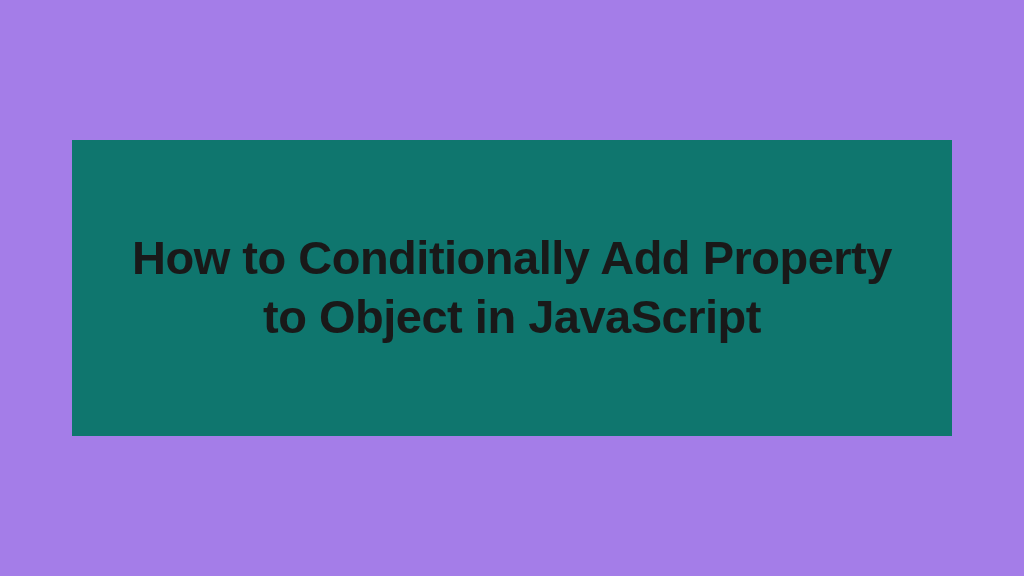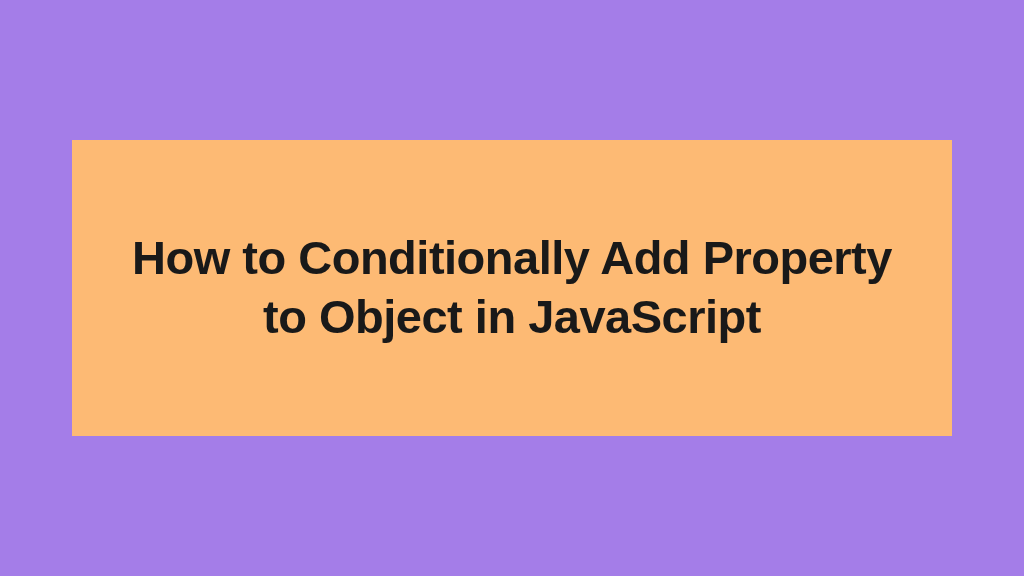--- a/index.html
+++ b/index.html
@@ -10,21 +10,21 @@
     body {
       width: 1024px;
       height: 576px;
       background-color: #a47de8;
       display: flex;
       align-items: center;
       justify-content: center;
       font-family: 'Arial Black', 'Helvetica', sans-serif;
     }
     .card {
-      background-color: #fdba74;
+      background-color: #0f766e;
       width: 880px;
       height: 296px;
       display: flex;
       align-items: center;
       justify-content: center;
       padding: 40px;
     }
     .title {
       font-size: 47px;
       font-weight: 900;

